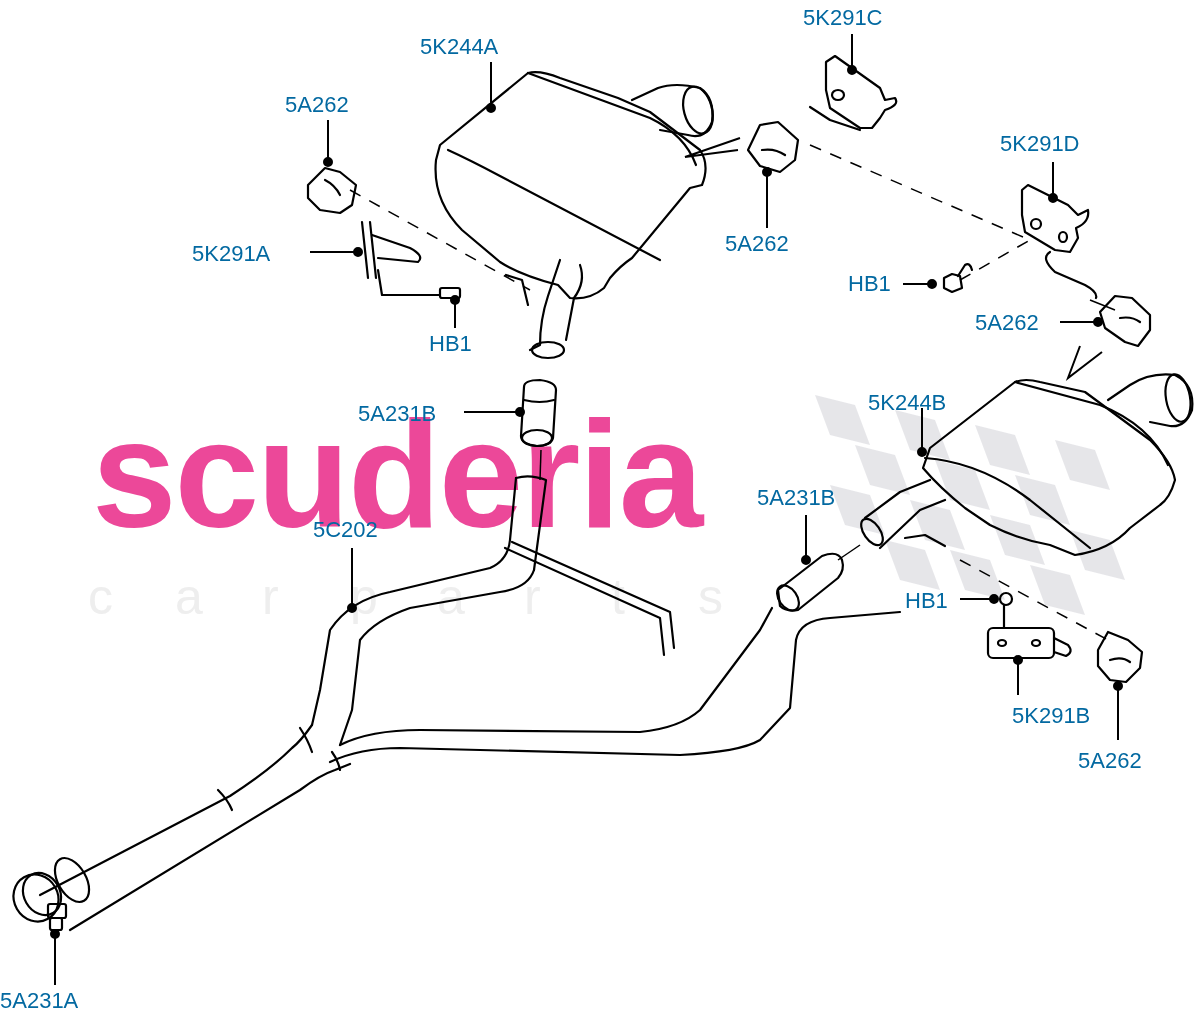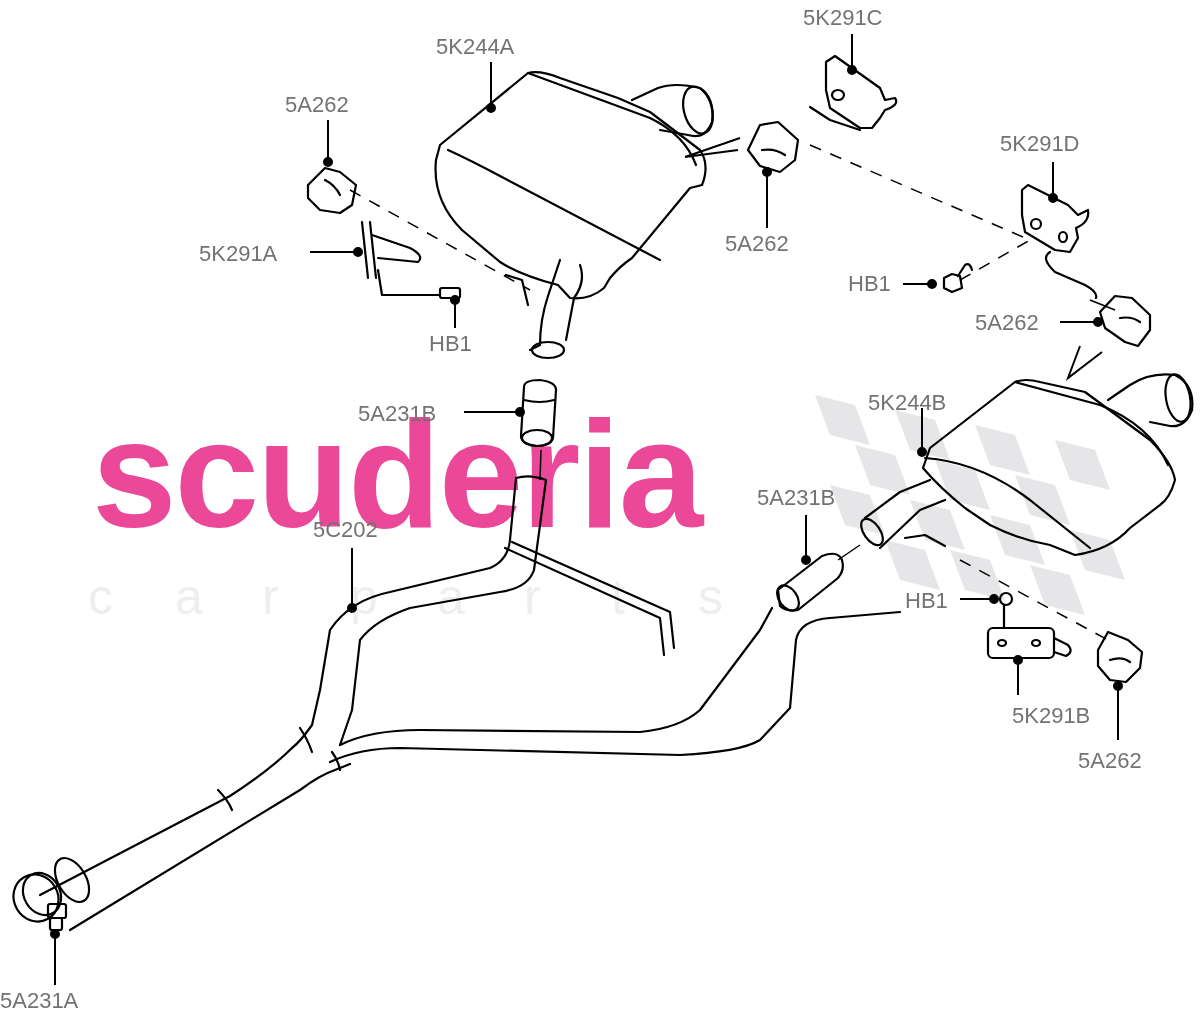--- a/index.html
+++ b/index.html
@@ -2,21 +2,21 @@
 <html><head>
 <meta charset="utf-8">
 <style>
   html, body { margin: 0; padding: 0; background: #ffffff; }
   body { width: 1200px; height: 1025px; position: relative; overflow: hidden; font-family: "Liberation Sans", sans-serif; }
   .canvas { position: absolute; left: 0; top: 0; width: 1200px; height: 1025px; }
   .wm-main { position: absolute; left: 92px; top: 398px; font-size: 152px; font-weight: bold; color: #ec4899; letter-spacing: -2px; line-height: 1; font-family: "Liberation Sans", sans-serif; }
   .wm-sub { position: absolute; left: 88px; top: 572px; font-size: 50px; color: #eeeeee; line-height: 1; }
   .wm-sub span { position: absolute; top: 0; }
   svg.drawing { position: absolute; left: 0; top: 0; }
-  .lbl { position: absolute; font-size: 22px; color: #737373; line-height: 1; white-space: nowrap; cursor: pointer; }
+  .lbl { position: absolute; font-size: 22px; color: #0369a1; line-height: 1; white-space: nowrap; cursor: pointer; }
 </style>
 </head>
 <body>
 
 <div class="canvas">
 
   <div class="wm-main">scuderia</div>
   <div class="wm-sub">
     <span style="left:0px">c</span>
     <span style="left:87px">a</span>
@@ -218,25 +218,25 @@
         <circle cx="994" cy="599" r="4"></circle>
       <line x1="1018" y1="695" x2="1018" y2="660"></line>
         <circle cx="1018" cy="660" r="4"></circle>
       <line x1="1118" y1="740" x2="1118" y2="686"></line>
         <circle cx="1118" cy="686" r="4"></circle>
       <line x1="55" y1="985" x2="55" y2="934"></line>
         <circle cx="55" cy="934" r="4"></circle>
     </g>
   </svg>
 
-  <div class="lbl" style="left:436px;top:36px">5K244A</div>
+  <div class="lbl" style="left:420px;top:36px">5K244A</div>
   <div class="lbl" style="left:803px;top:7px">5K291C</div>
   <div class="lbl" style="left:285px;top:94px">5A262</div>
   <div class="lbl" style="left:1000px;top:133px">5K291D</div>
-  <div class="lbl" style="left:199px;top:243px">5K291A</div>
+  <div class="lbl" style="left:192px;top:243px">5K291A</div>
   <div class="lbl" style="left:725px;top:233px">5A262</div>
   <div class="lbl" style="left:848px;top:273px">HB1</div>
   <div class="lbl" style="left:429px;top:333px">HB1</div>
   <div class="lbl" style="left:975px;top:312px">5A262</div>
   <div class="lbl" style="left:868px;top:392px">5K244B</div>
   <div class="lbl" style="left:358px;top:403px">5A231B</div>
   <div class="lbl" style="left:757px;top:487px">5A231B</div>
   <div class="lbl" style="left:313px;top:519px">5C202</div>
   <div class="lbl" style="left:905px;top:590px">HB1</div>
   <div class="lbl" style="left:1012px;top:705px">5K291B</div>

